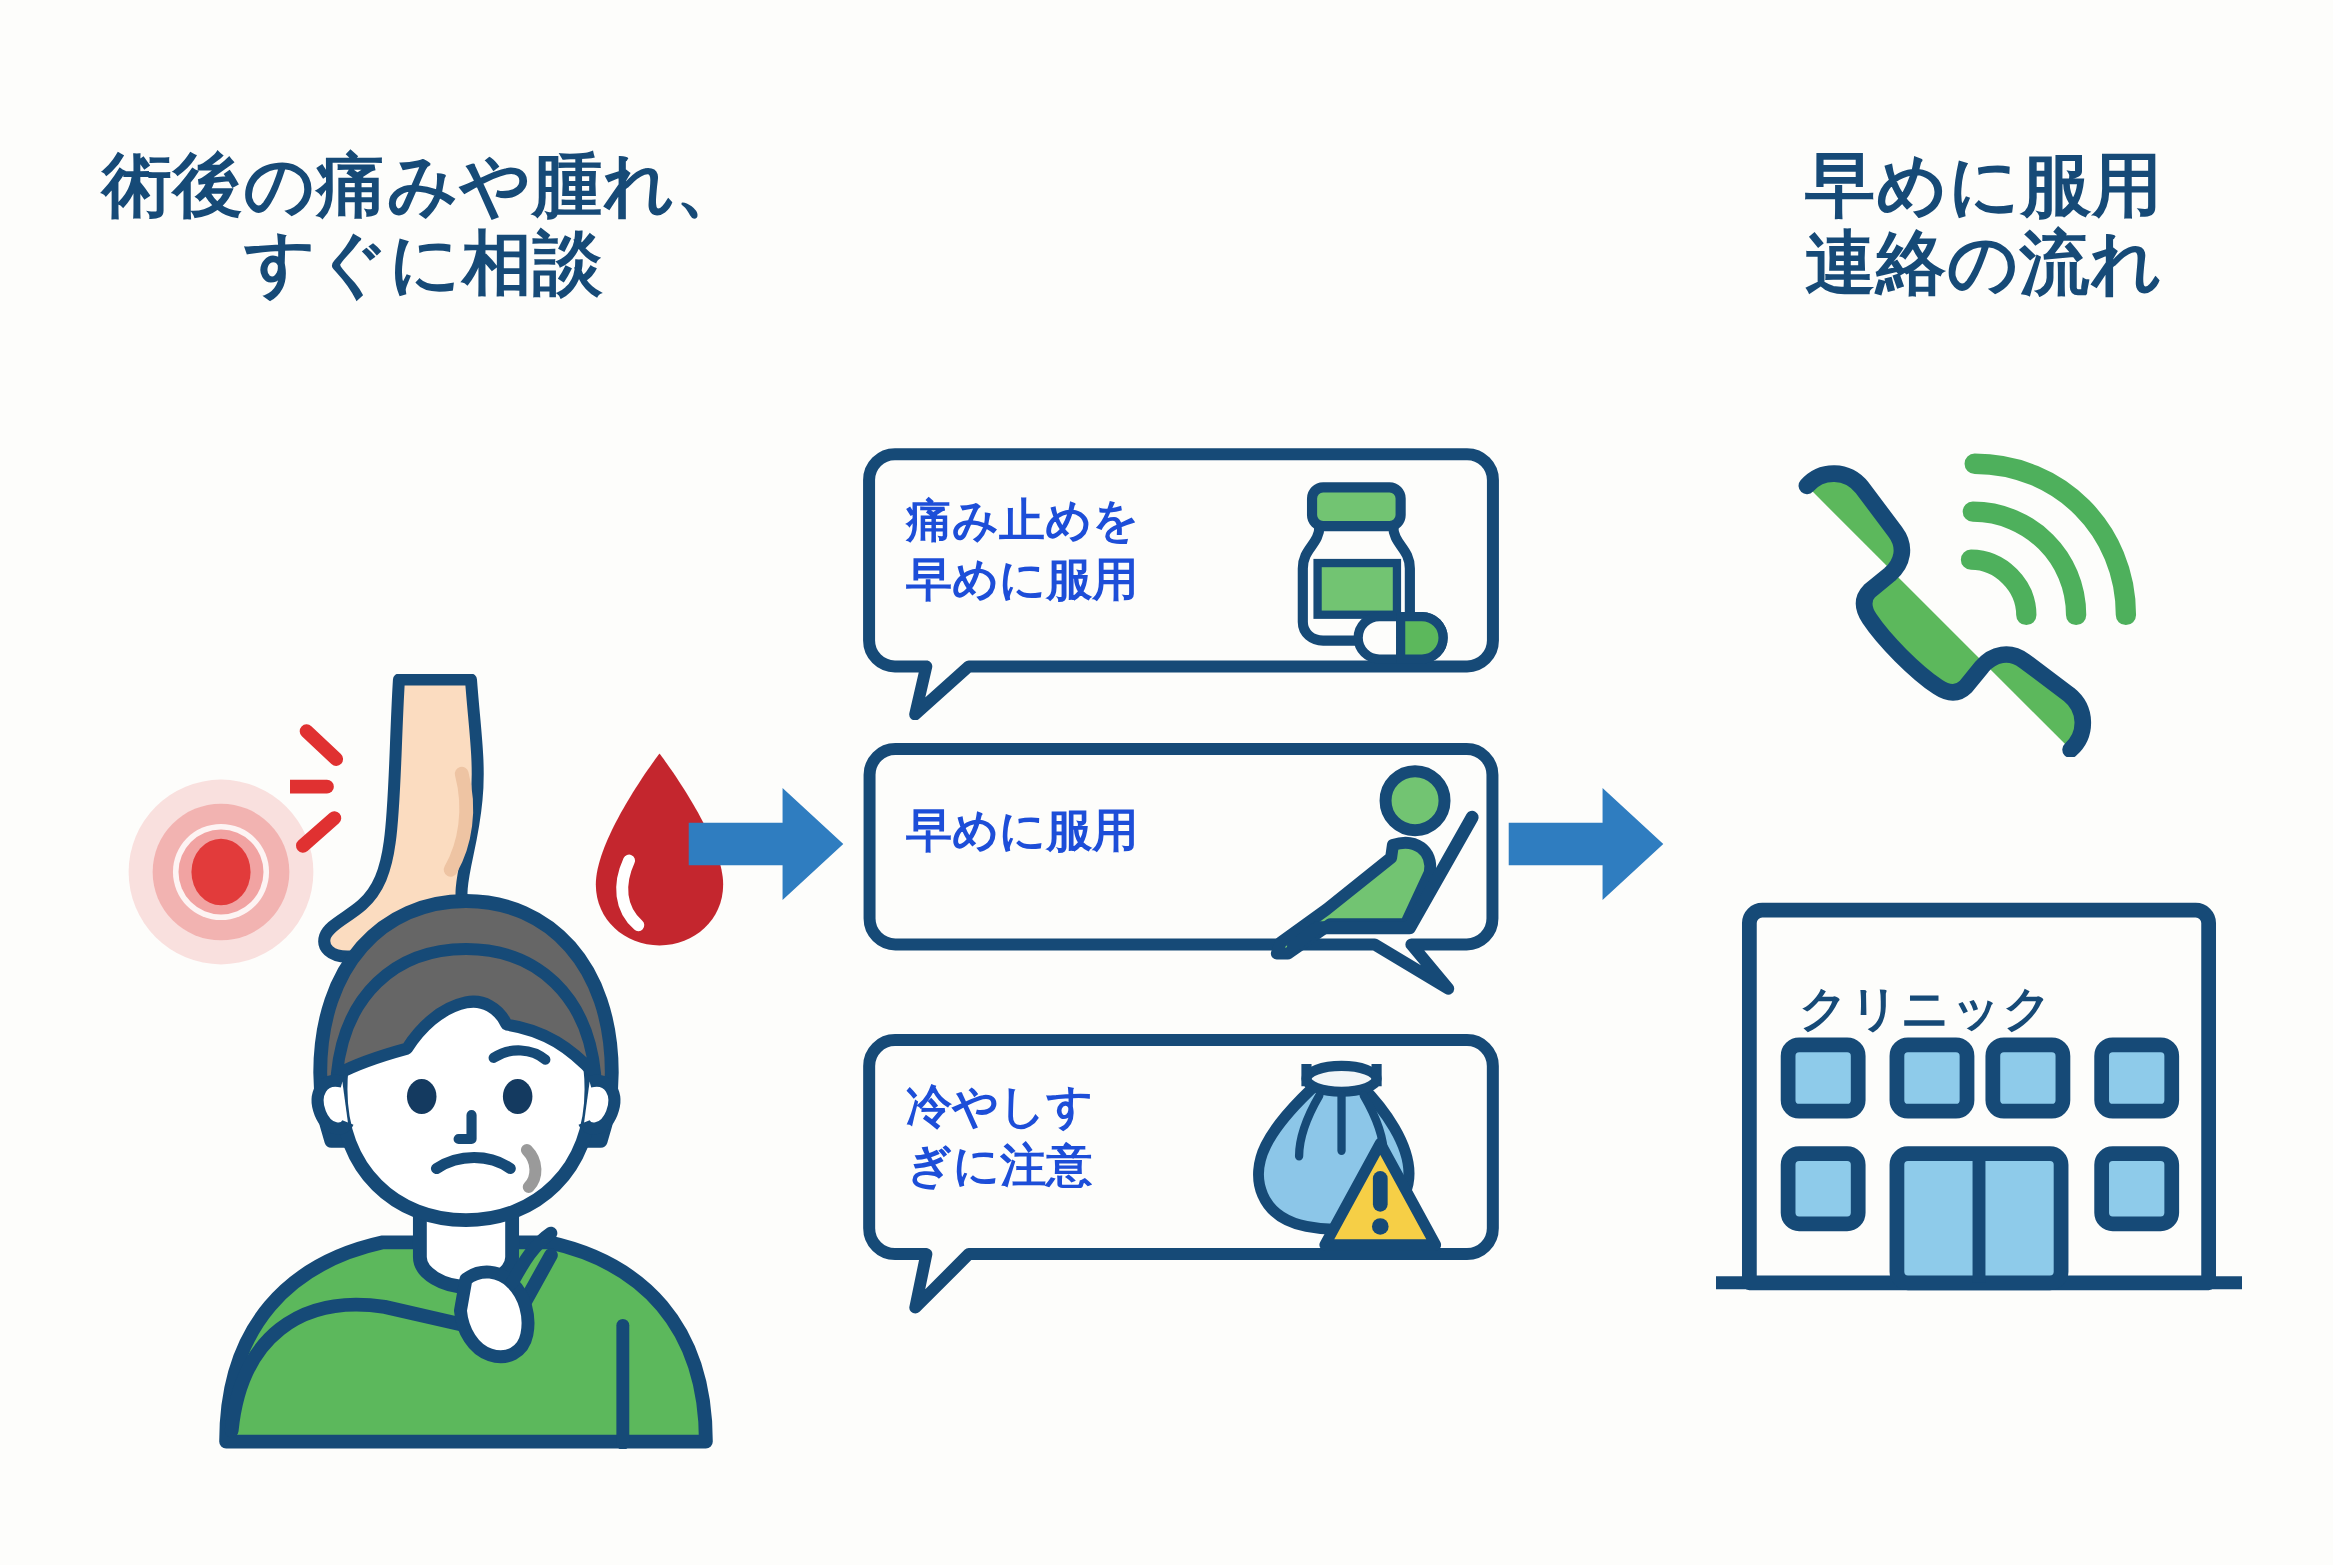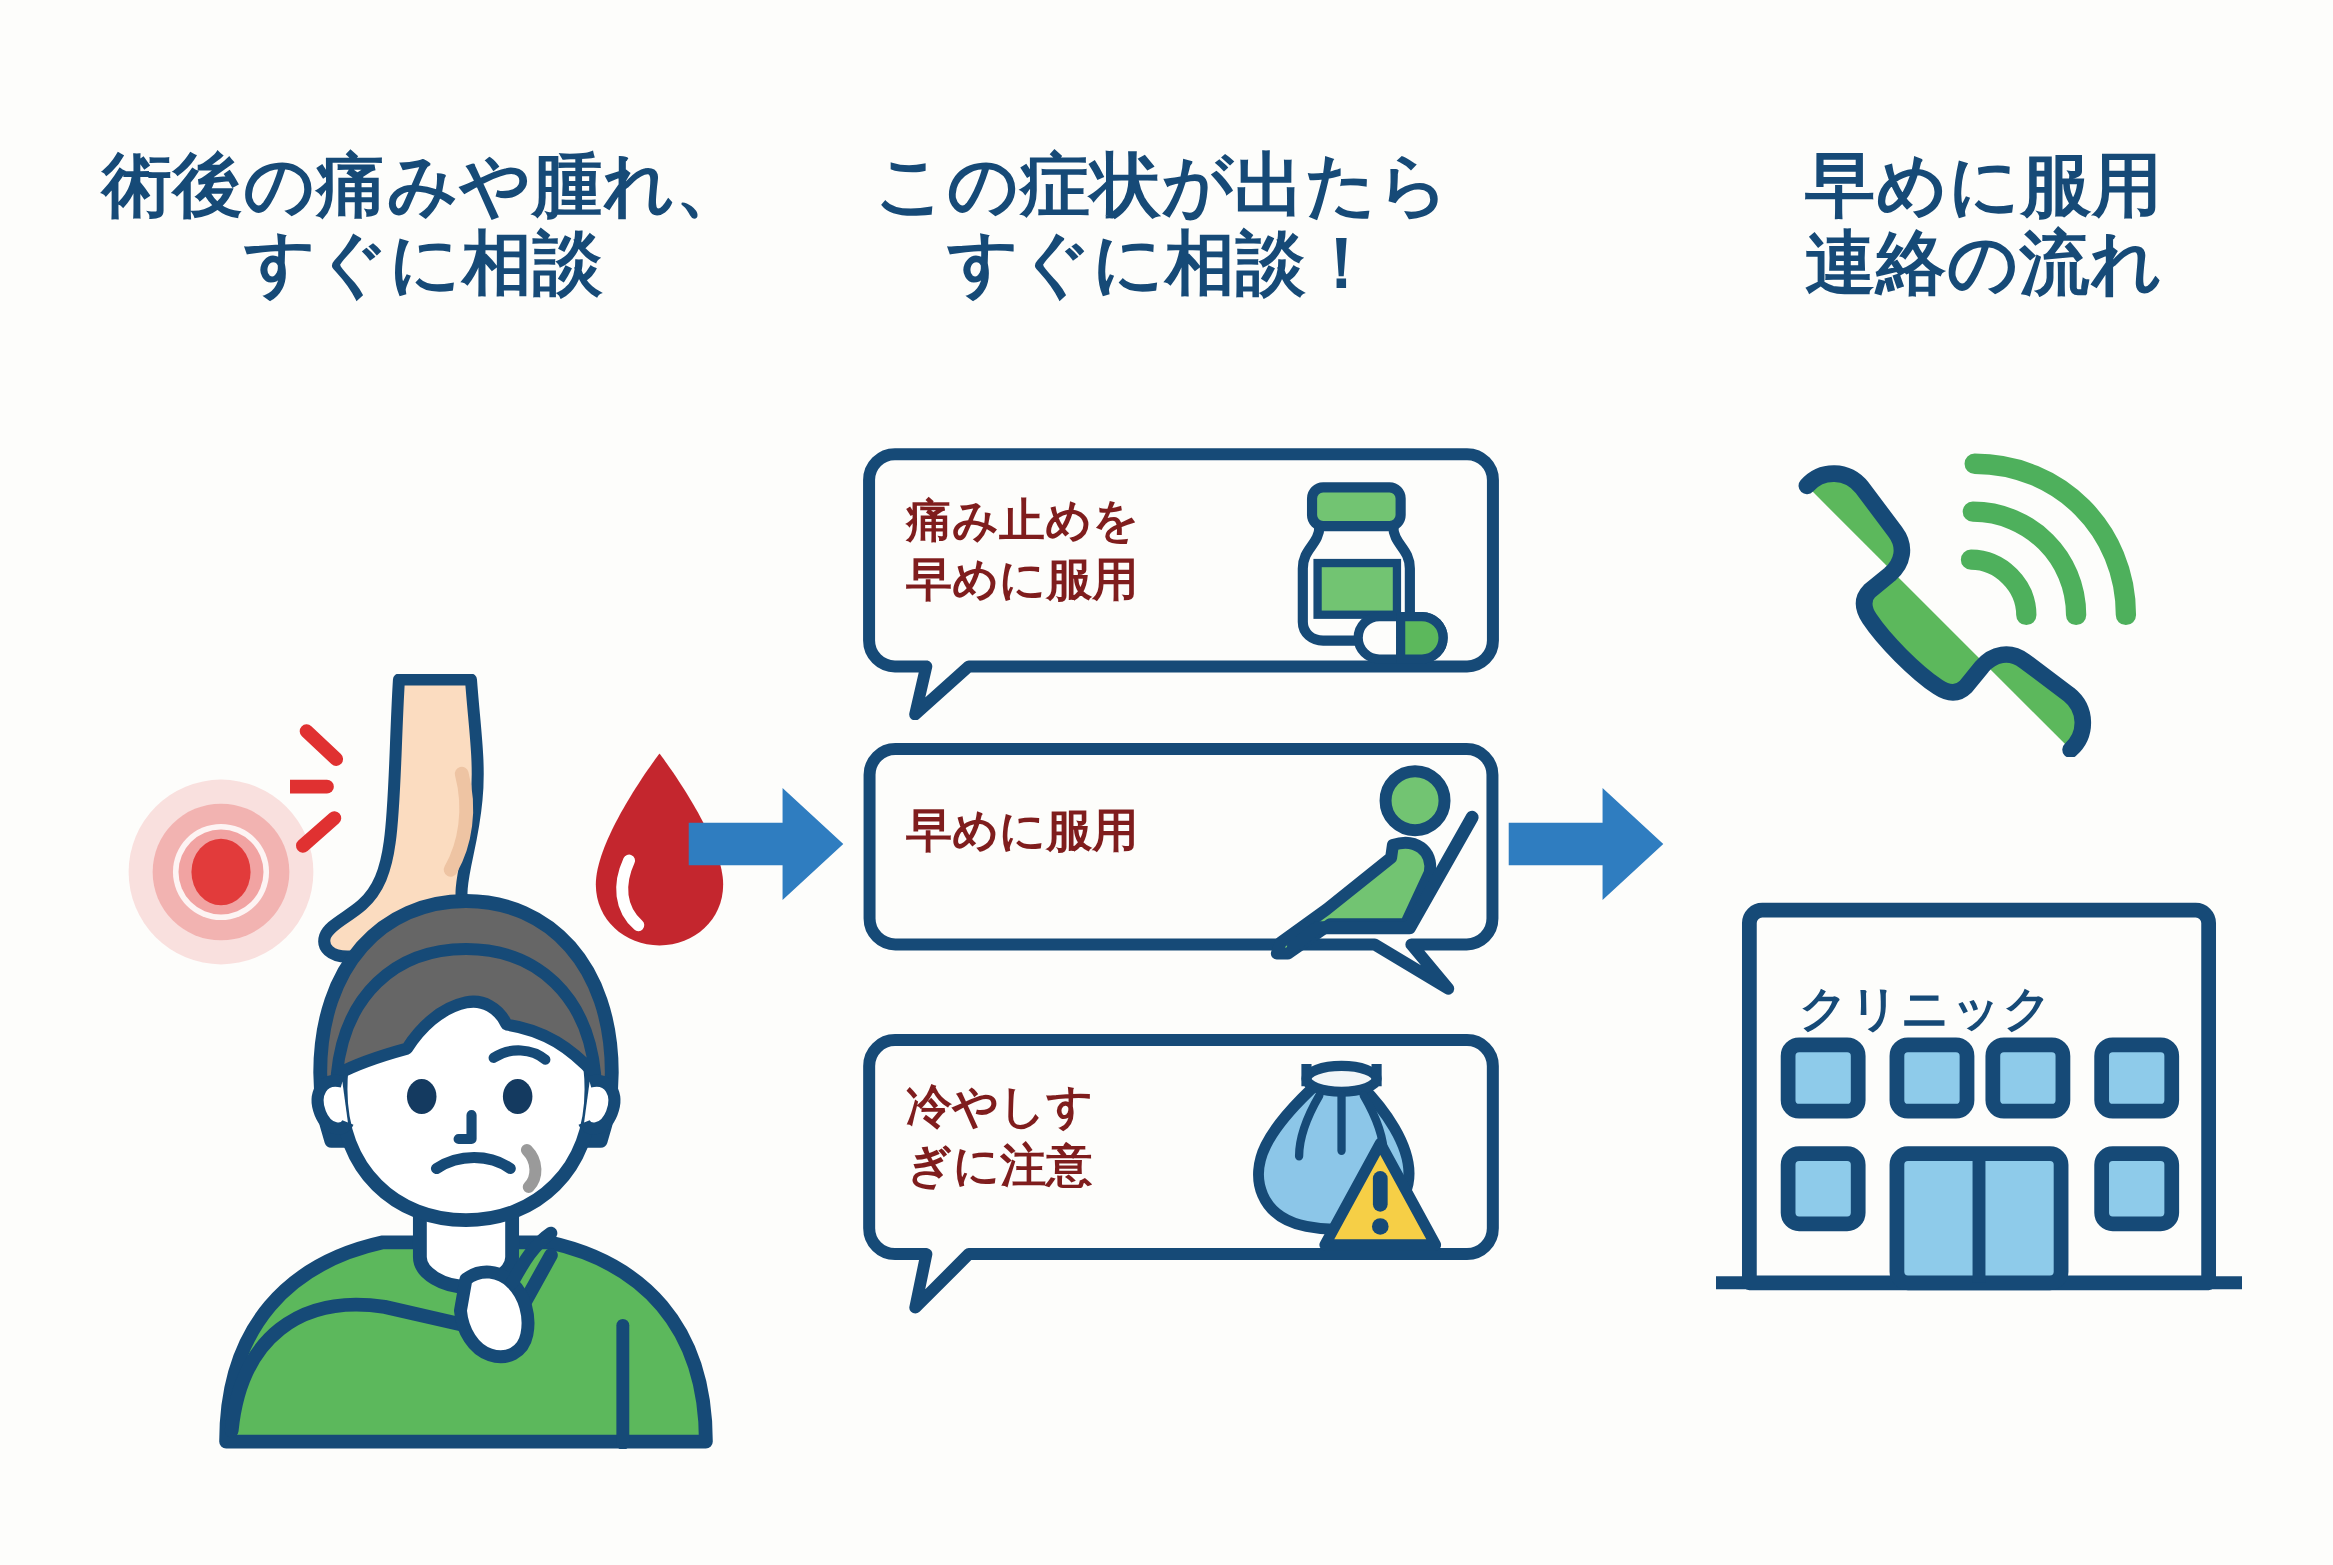--- a/index.html
+++ b/index.html
@@ -45,21 +45,21 @@
 
   
   .bubble{position:absolute;width:646px;}
   #bubble-1{left:0px;top:46px;height:240px;}
   #bubble-2{left:0px;top:341px;height:217px;}
   #bubble-3{left:0px;top:632px;height:245px;}
 
   .bubble svg{position:absolute;left:0;top:0;}
   .bubble-text{
     position:absolute;
-    color:#7f1d1d;
+    color:#1d4ed8;
     font-weight:700;
     font-size:46px;
     line-height:1.28;
     white-space:pre-line;
     letter-spacing:0px;
   }
   #bubble-1 .bubble-text{left:48px;top:48px;}
   #bubble-2 .bubble-text{left:48px;top:63px;}
   #bubble-3 .bubble-text{left:48px;top:48px;}
 
@@ -72,22 +72,20 @@
   }
 </style>
 </head>
 <body>
 
 <div class="stage">
 
   <div class="col-title" id="title-1">術後の痛みや腫れ、
 すぐに相談</div>
 
-  <div class="col-title" id="title-2">この症状が出たら
-すぐに相談！</div>
 
   <div class="col-title" id="title-3">早めに服用
 連絡の流れ</div>
 
   <div class="col" id="col-left">
 
     <svg id="pain-icon" viewBox="0 0 210 210">
       <circle cx="105" cy="105" r="100" fill="#e03131" opacity="0.14"></circle>
       <circle cx="105" cy="105" r="74" fill="#e03131" opacity="0.26"></circle>
       <circle cx="105" cy="105" r="52" fill="#ffffff" opacity="0.85"></circle>

